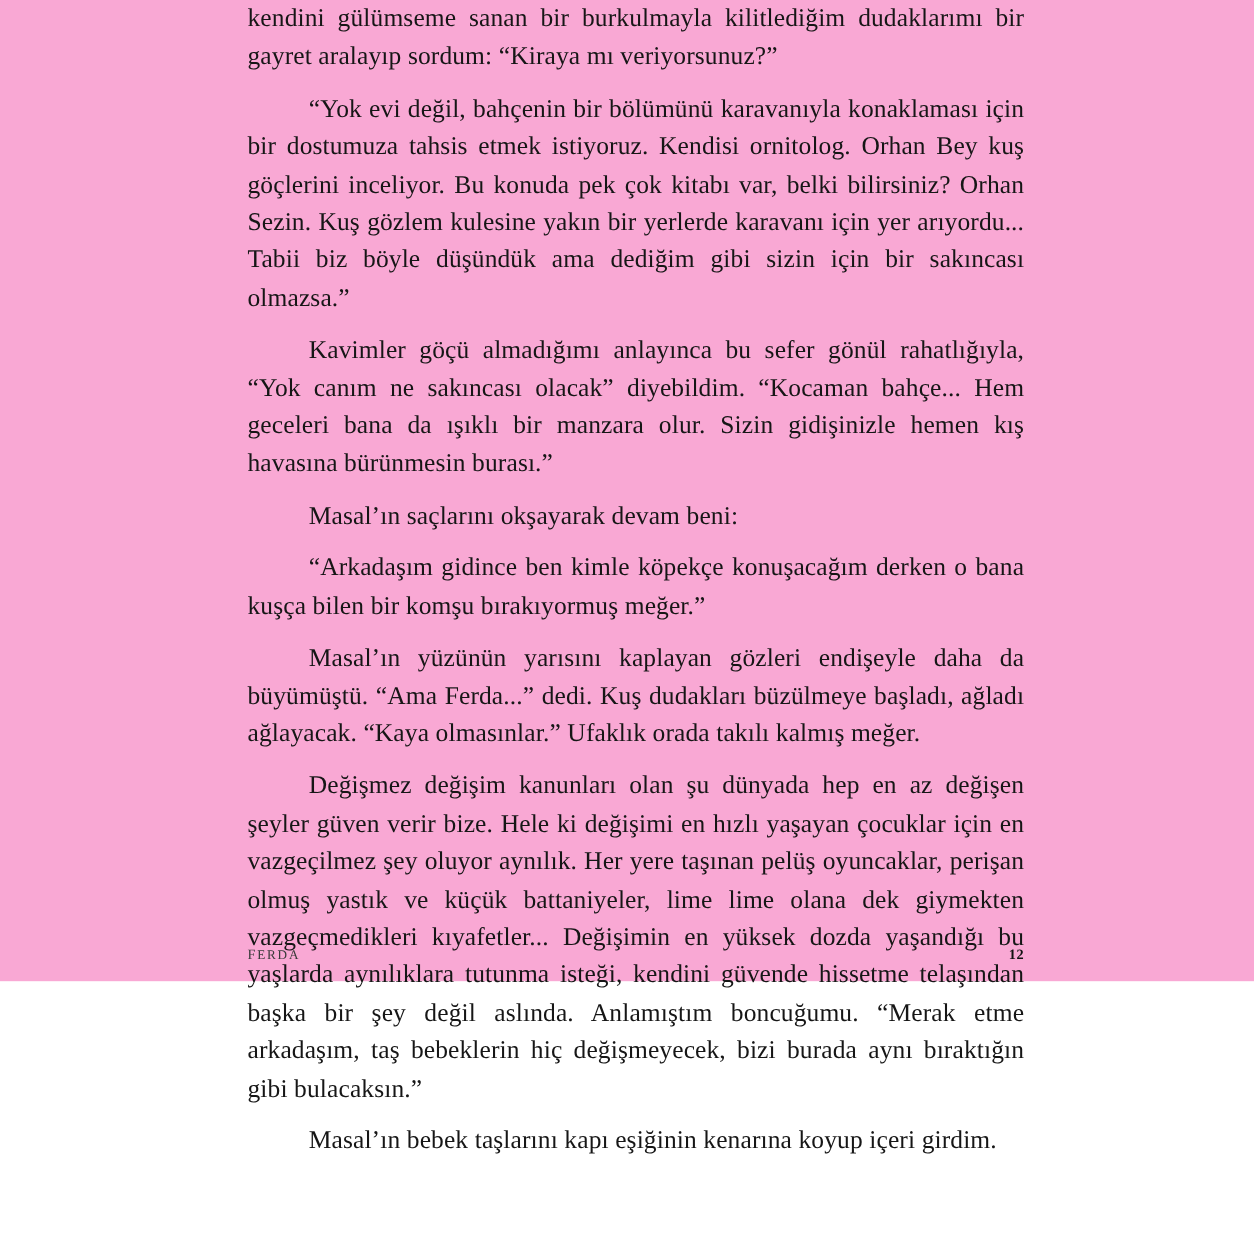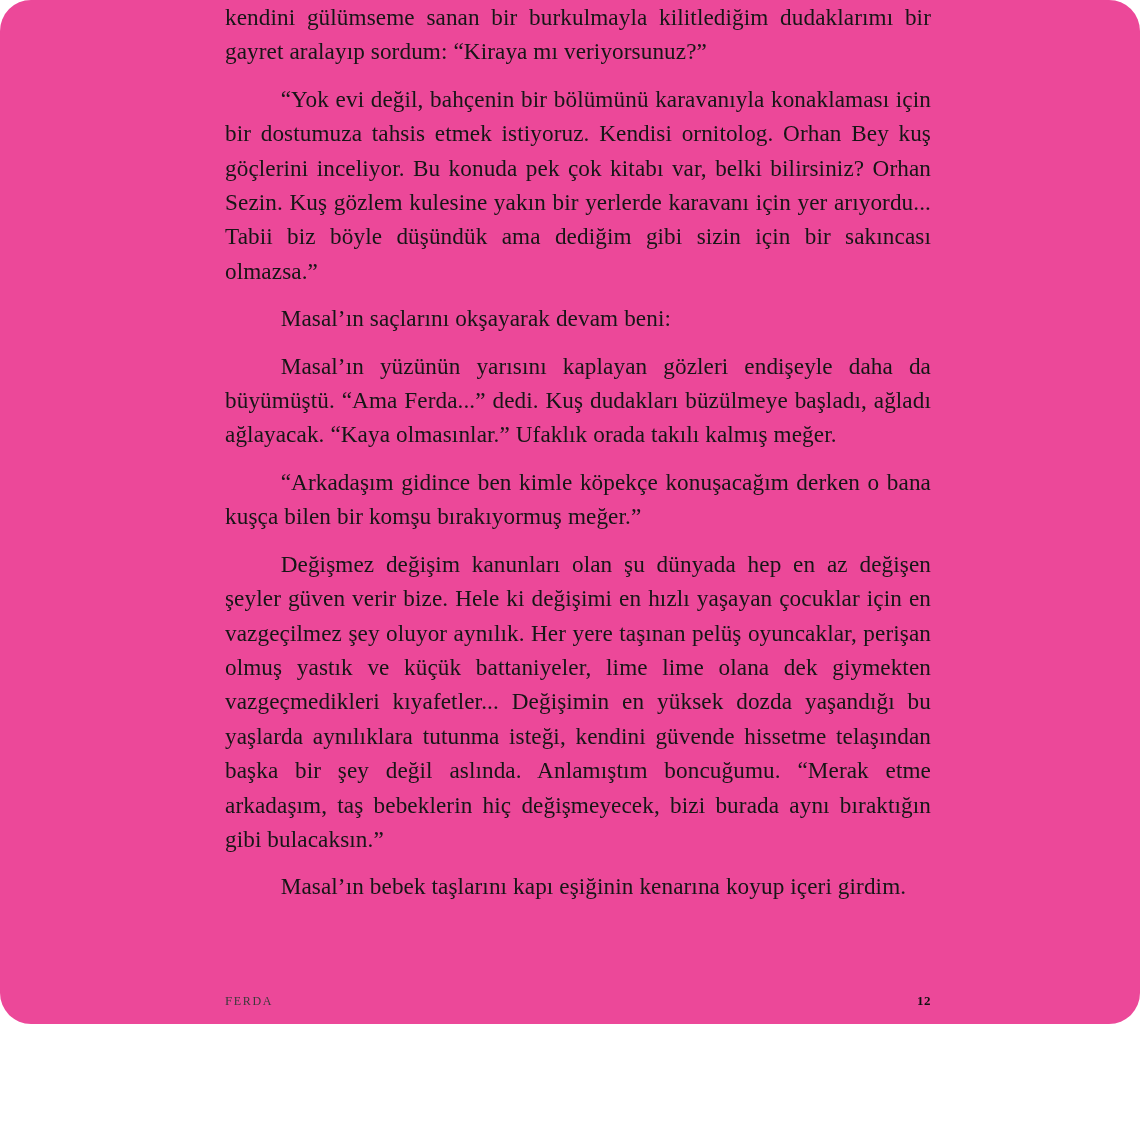--- a/index.html
+++ b/index.html
@@ -10,23 +10,22 @@
   body {
     width: 1140px;
     height: 1140px;
     overflow: hidden;
     font-family: "Liberation Serif", serif;
     color: #1a1a1a;
   }
   .page {
     position: relative;
     width: 1140px;
-    height: 1024px;
-    background: #ec4899;
-    border-radius: 31px;
+    height: 892px;
+    background: #f9a8d4;
   }
   .text-column {
     position: absolute;
     left: 225px;
     top: 0px;
     width: 706px;
   }
   .para {
     margin: 0;
     font-size: 23.2px;
@@ -74,23 +73,24 @@
   }
 </style>
 </head>
 <body>
 
 <div class="page">
 
   <div class="text-column">
     <p class="para first">kendini gülümseme sanan bir burkulmayla kilitlediğim dudaklarımı bir gayret aralayıp sordum: “Kiraya mı veriyorsunuz?”</p>
     <p class="para indent">“Yok evi değil, bahçenin bir bölümünü karavanıyla konaklaması için bir dostumuza tahsis etmek istiyoruz. Kendisi ornitolog. Orhan Bey kuş göçlerini inceliyor. Bu konuda pek çok kitabı var, belki bilirsiniz? Orhan Sezin. Kuş gözlem kulesine yakın bir yerlerde karavanı için yer arıyordu... Tabii biz böyle düşündük ama dediğim gibi sizin için bir sakıncası olmazsa.”</p>
+    <p class="para indent">Kavimler göçü almadığımı anlayınca bu sefer gönül rahatlığıyla, “Yok canım ne sakıncası olacak” diyebildim. “Kocaman bahçe... Hem geceleri bana da ışıklı bir manzara olur. Sizin gidişinizle hemen kış havasına bürünmesin burası.”</p>
     <p class="para indent">Masal’ın saçlarını okşayarak devam beni:</p>
+    <p class="para indent">“Arkadaşım gidince ben kimle köpekçe konuşacağım derken o bana kuşça bilen bir komşu bırakıyormuş meğer.”</p>
     <p class="para indent">Masal’ın yüzünün yarısını kaplayan gözleri endişeyle daha da büyümüştü. “Ama Ferda...” dedi. Kuş dudakları büzülmeye başladı, ağladı ağlayacak. “Kaya olmasınlar.” Ufaklık orada takılı kalmış meğer.</p>
-    <p class="para indent">“Arkadaşım gidince ben kimle köpekçe konuşacağım derken o bana kuşça bilen bir komşu bırakıyormuş meğer.”</p>
     <p class="para indent">Değişmez değişim kanunları olan şu dünyada hep en az değişen şeyler güven verir bize. Hele ki değişimi en hızlı yaşayan çocuklar için en vazgeçilmez şey oluyor aynılık. Her yere taşınan pelüş oyuncaklar, perişan olmuş yastık ve küçük battaniyeler, lime lime olana dek giymekten vazgeçmedikleri kıyafetler... Değişimin en yüksek dozda yaşandığı bu yaşlarda aynılıklara tutunma isteği, kendini güvende hissetme telaşından başka bir şey değil aslında. Anlamıştım boncuğumu. “Merak etme arkadaşım, taş bebeklerin hiç değişmeyecek, bizi burada aynı bıraktığın gibi bulacaksın.”</p>
     <p class="para indent">Masal’ın bebek taşlarını kapı eşiğinin kenarına koyup içeri girdim.</p>
   </div>
 
   <div class="footer">
     <span class="footer-title">Ferda</span>
     <span class="folio">12</span>
   </div>
 
 </div>

